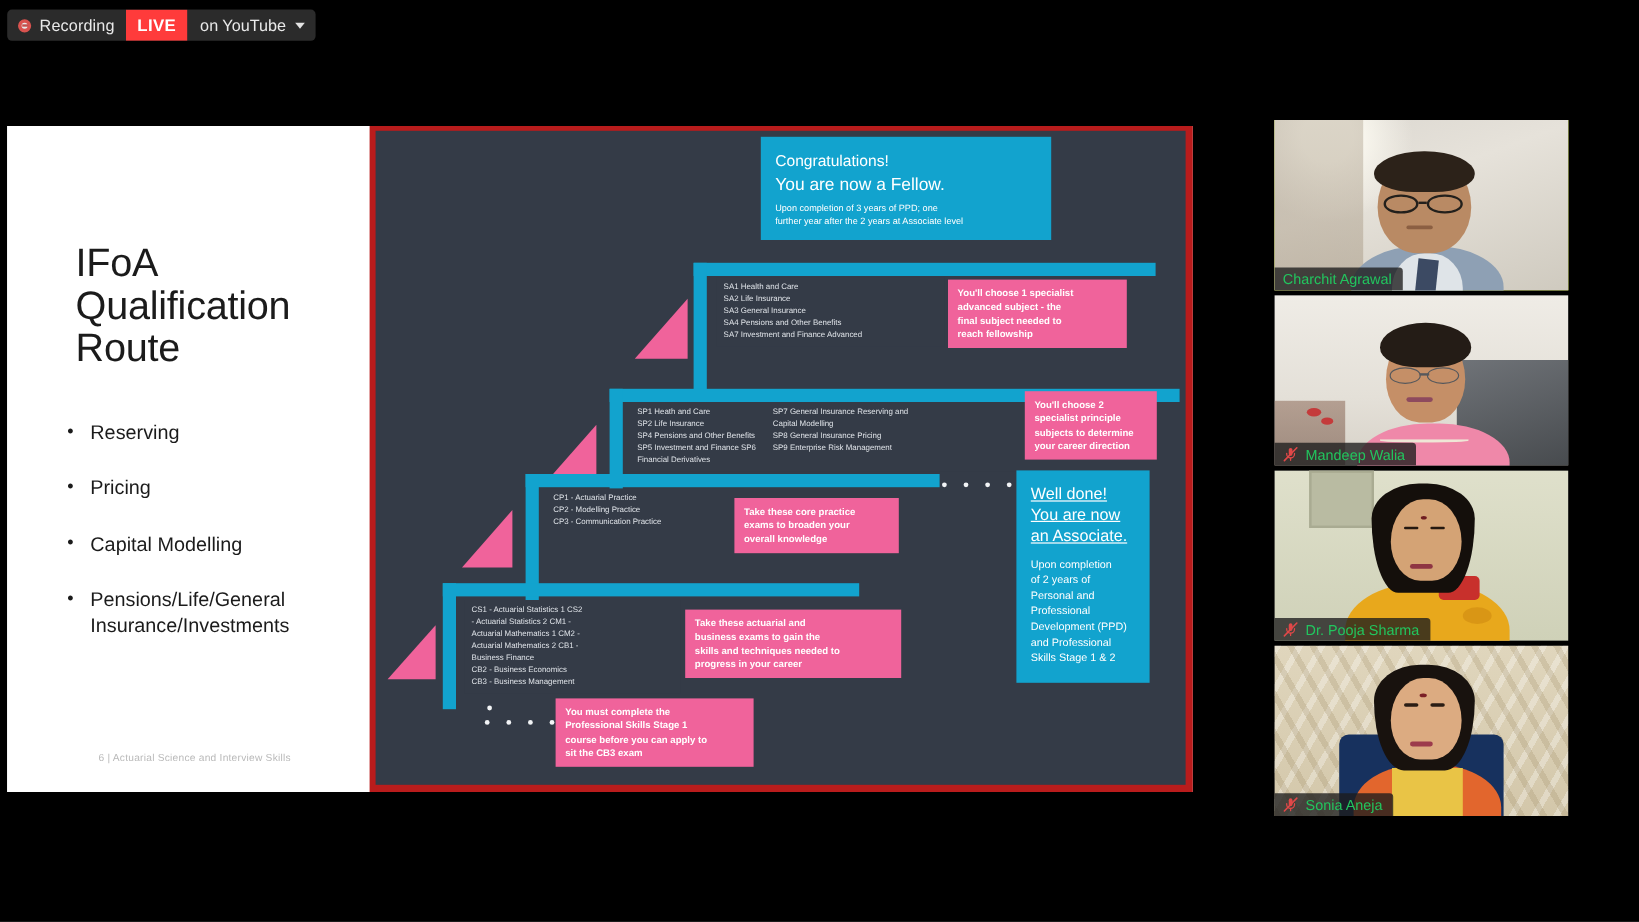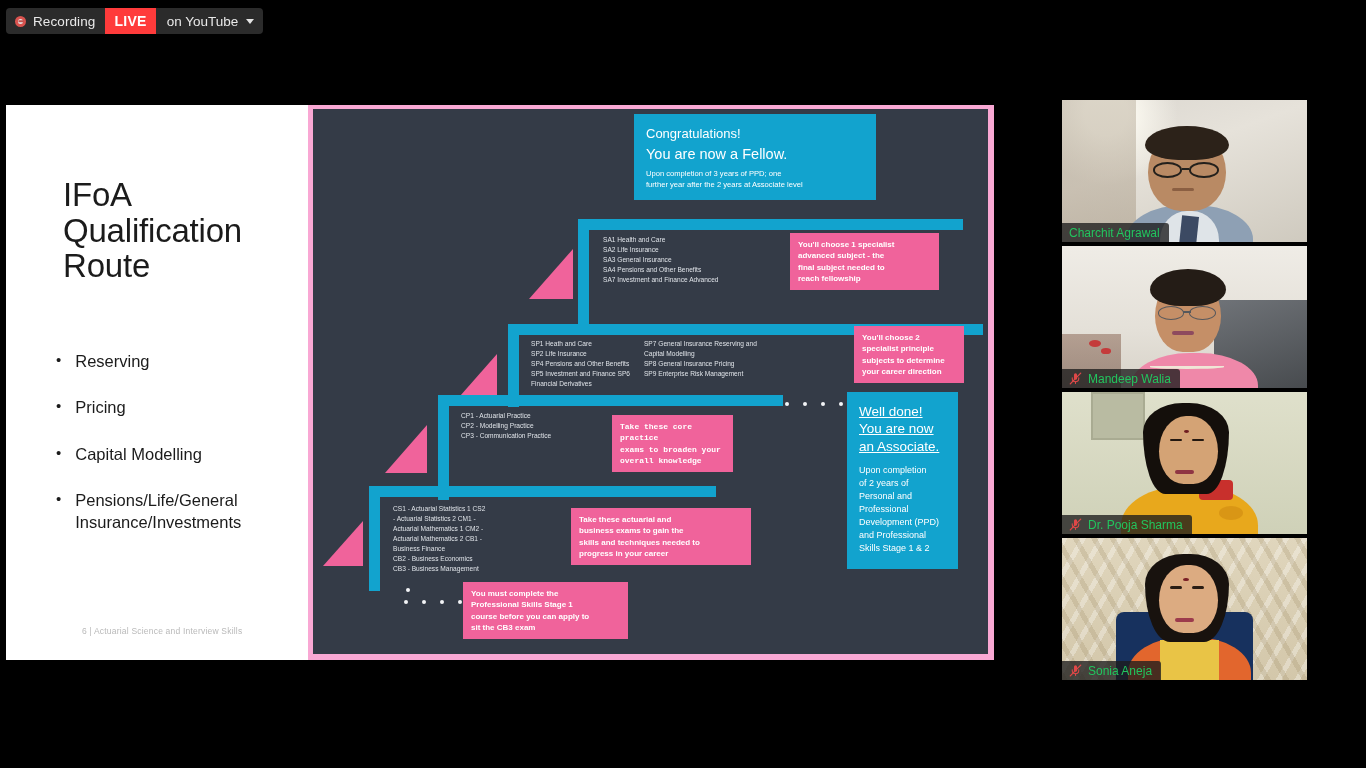--- a/index.html
+++ b/index.html
@@ -81,21 +81,21 @@
   }
   .bullet .dot { flex: 0 0 auto; font-size: 15px; line-height: 1.35; }
   .slide-foot {
     position: absolute; left: 76px; bottom: 24px;
     font-size: 8.5px; color: #b9b9b9; letter-spacing: .2px;
   }
 
   
   .slide-right {
     position: relative; flex: 1 1 auto; height: 100%;
-    background: #f9a8d4;
+    background: #b91c1c;
     padding: 4px 6px 6px 5px;
   }
   .info {
     position: relative; width: 100%; height: 100%;
     background: #343b47;
     overflow: hidden;
   }
 
   .cyan-step { position: absolute; background: #12a3ce; }
   .panel {
@@ -178,21 +178,21 @@
     <div class="live-badge">LIVE</div>
     <div class="yt-wrap">
       <span class="yt-text">on YouTube</span>
       <span class="caret"></span>
     </div>
   </div>
 
   <div class="slide">
 
     <div class="slide-left">
-      <div class="slide-title" style="white-space: pre-line;">IFoA
+      <div class="slide-title" style="white-space: pre-line; margin-top: 24px;">IFoA
 Qualification
 Route</div>
 
       <div class="bullets">
         <div class="bullet">
           <span class="dot">•</span>
           <span>Reserving</span>
         </div>
         <div class="bullet">
           <span class="dot">•</span>
@@ -252,21 +252,21 @@
 specialist principle
 subjects to determine
 your career direction</div>
 
         <div class="cyan-step" style="left:125px; top:286px; width:345px; height:11px;"></div>
         <div class="cyan-step" style="left:125px; top:286px; width:11px; height:105px;"></div>
         <div class="tri" style="left:72px; top:316px; border-width:0 0 48px 42px;"></div>
         <div class="panel" style="left: 142px; top: 298px; width: 165px; white-space: pre-line;">CP1 - Actuarial Practice
 CP2 - Modelling Practice
 CP3 - Communication Practice</div>
-        <div class="pink" style="left: 299px; top: 306px; width: 121px; white-space: pre-line; font-family: Liberation Mono, monospace;">Take these core practice
+        <div class="pink" style="left: 299px; top: 306px; width: 137px; white-space: pre-line;">Take these core practice
 exams to broaden your
 overall knowledge</div>
 
         <div class="dots" style="left:472px; top:293px;">
           <span class="d"></span>
           <span class="d"></span>
           <span class="d"></span>
           <span class="d"></span>
         </div>
 

